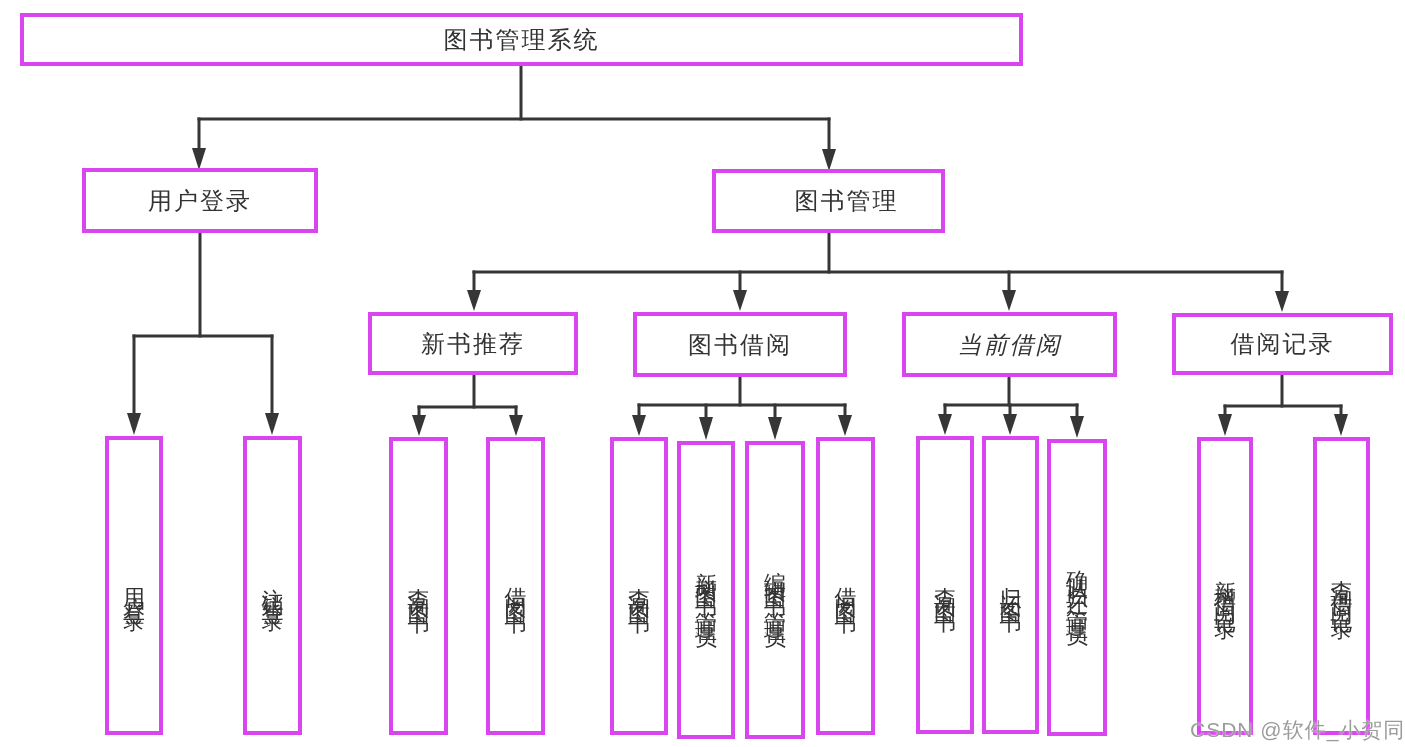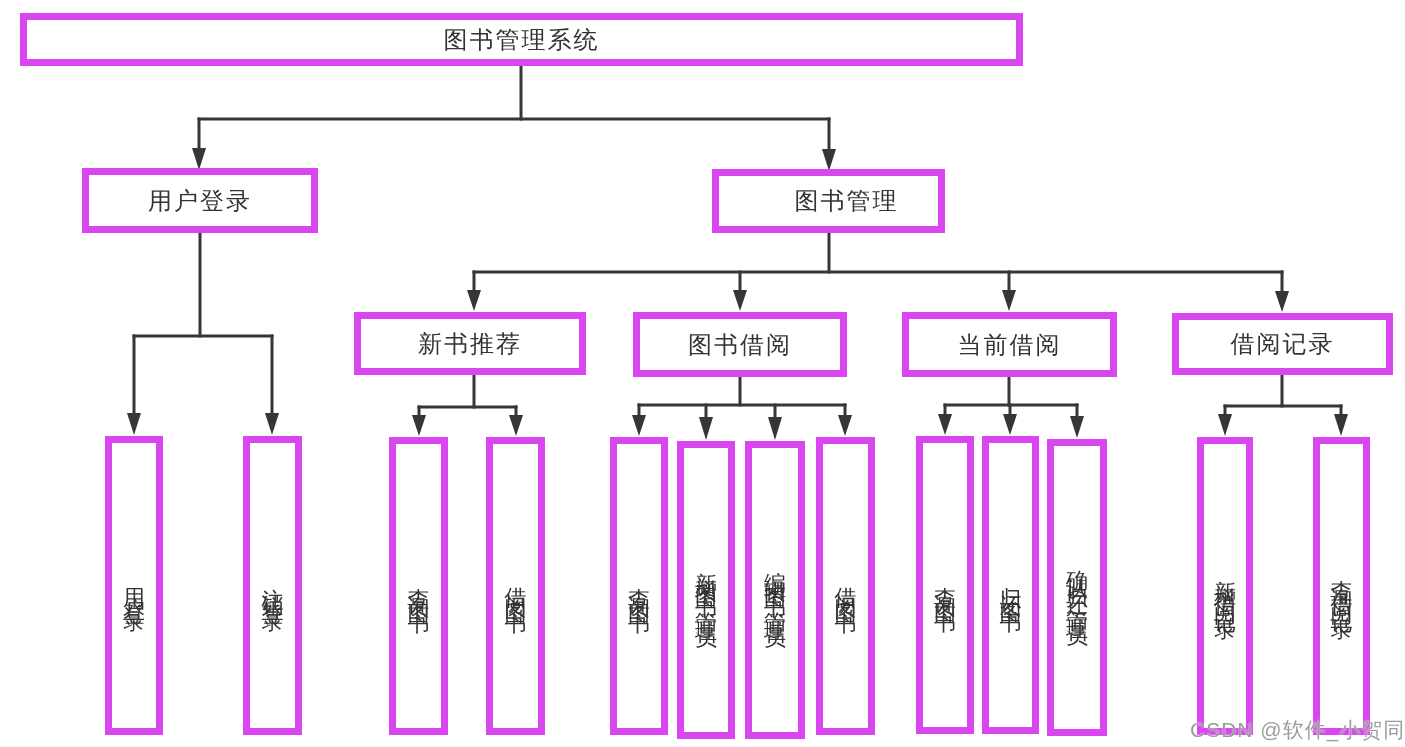--- a/index.html
+++ b/index.html
@@ -8,21 +8,21 @@
     width:1405px;height:747px;
     background:#ffffff;
     font-family:"Liberation Sans","DejaVu Sans",sans-serif;
     overflow:hidden;
   }
   #connectors{position:absolute;left:0;top:0;z-index:0;}
   .box{
     position:absolute;
     box-sizing:border-box;
     background:#ffffff;
-    border:7px solid #d946ef;
+    border:4px solid #d946ef;
     display:flex;
     align-items:center;
     justify-content:center;
     z-index:1;
   }
   .h-label{
     font-size:24px;
     letter-spacing:2px;
     color:#333333;
     white-space:nowrap;
@@ -133,27 +133,27 @@
     <span class="h-label">图书管理系统</span>
   </div>
 
   <div class="box" style="left:82px;top:168px;width:236px;height:65px;">
     <span class="h-label">用户登录</span>
   </div>
   <div class="box" style="left:712px;top:169px;width:233px;height:64px;padding-left:36px;">
     <span class="h-label">图书管理</span>
   </div>
 
-  <div class="box" style="left:354px;top:312px;width:232px;height:63px;">
+  <div class="box" style="left:368px;top:312px;width:210px;height:63px;">
     <span class="h-label">新书推荐</span>
   </div>
   <div class="box" style="left:633px;top:312px;width:214px;height:65px;align-items:center;">
     <span class="h-label">图书借阅</span>
   </div>
-  <div class="box" style="left:902px;top:312px;width:215px;height:65px;">
+  <div class="box" style="left:902px;top:312px;width:215px;height:65px;font-style:italic;">
     <span class="h-label">当前借阅</span>
   </div>
   <div class="box" style="left:1172px;top:313px;width:221px;height:62px;">
     <span class="h-label">借阅记录</span>
   </div>
 
   <div class="box" style="left:105px;top:436px;width:58px;height:299px;">
     <span class="v-label">用户登录</span>
   </div>
   <div class="box" style="left:243px;top:436px;width:59px;height:299px;">

